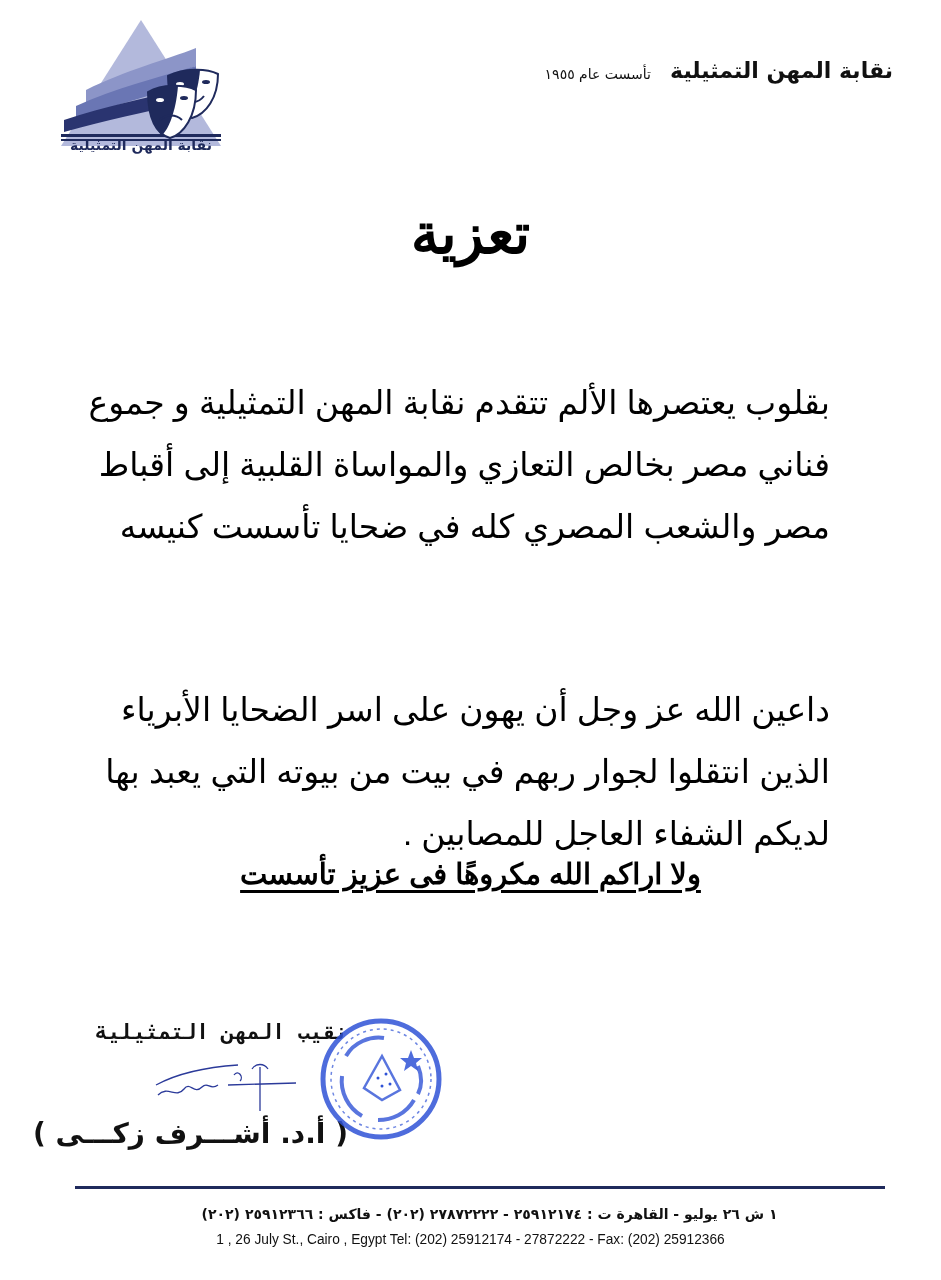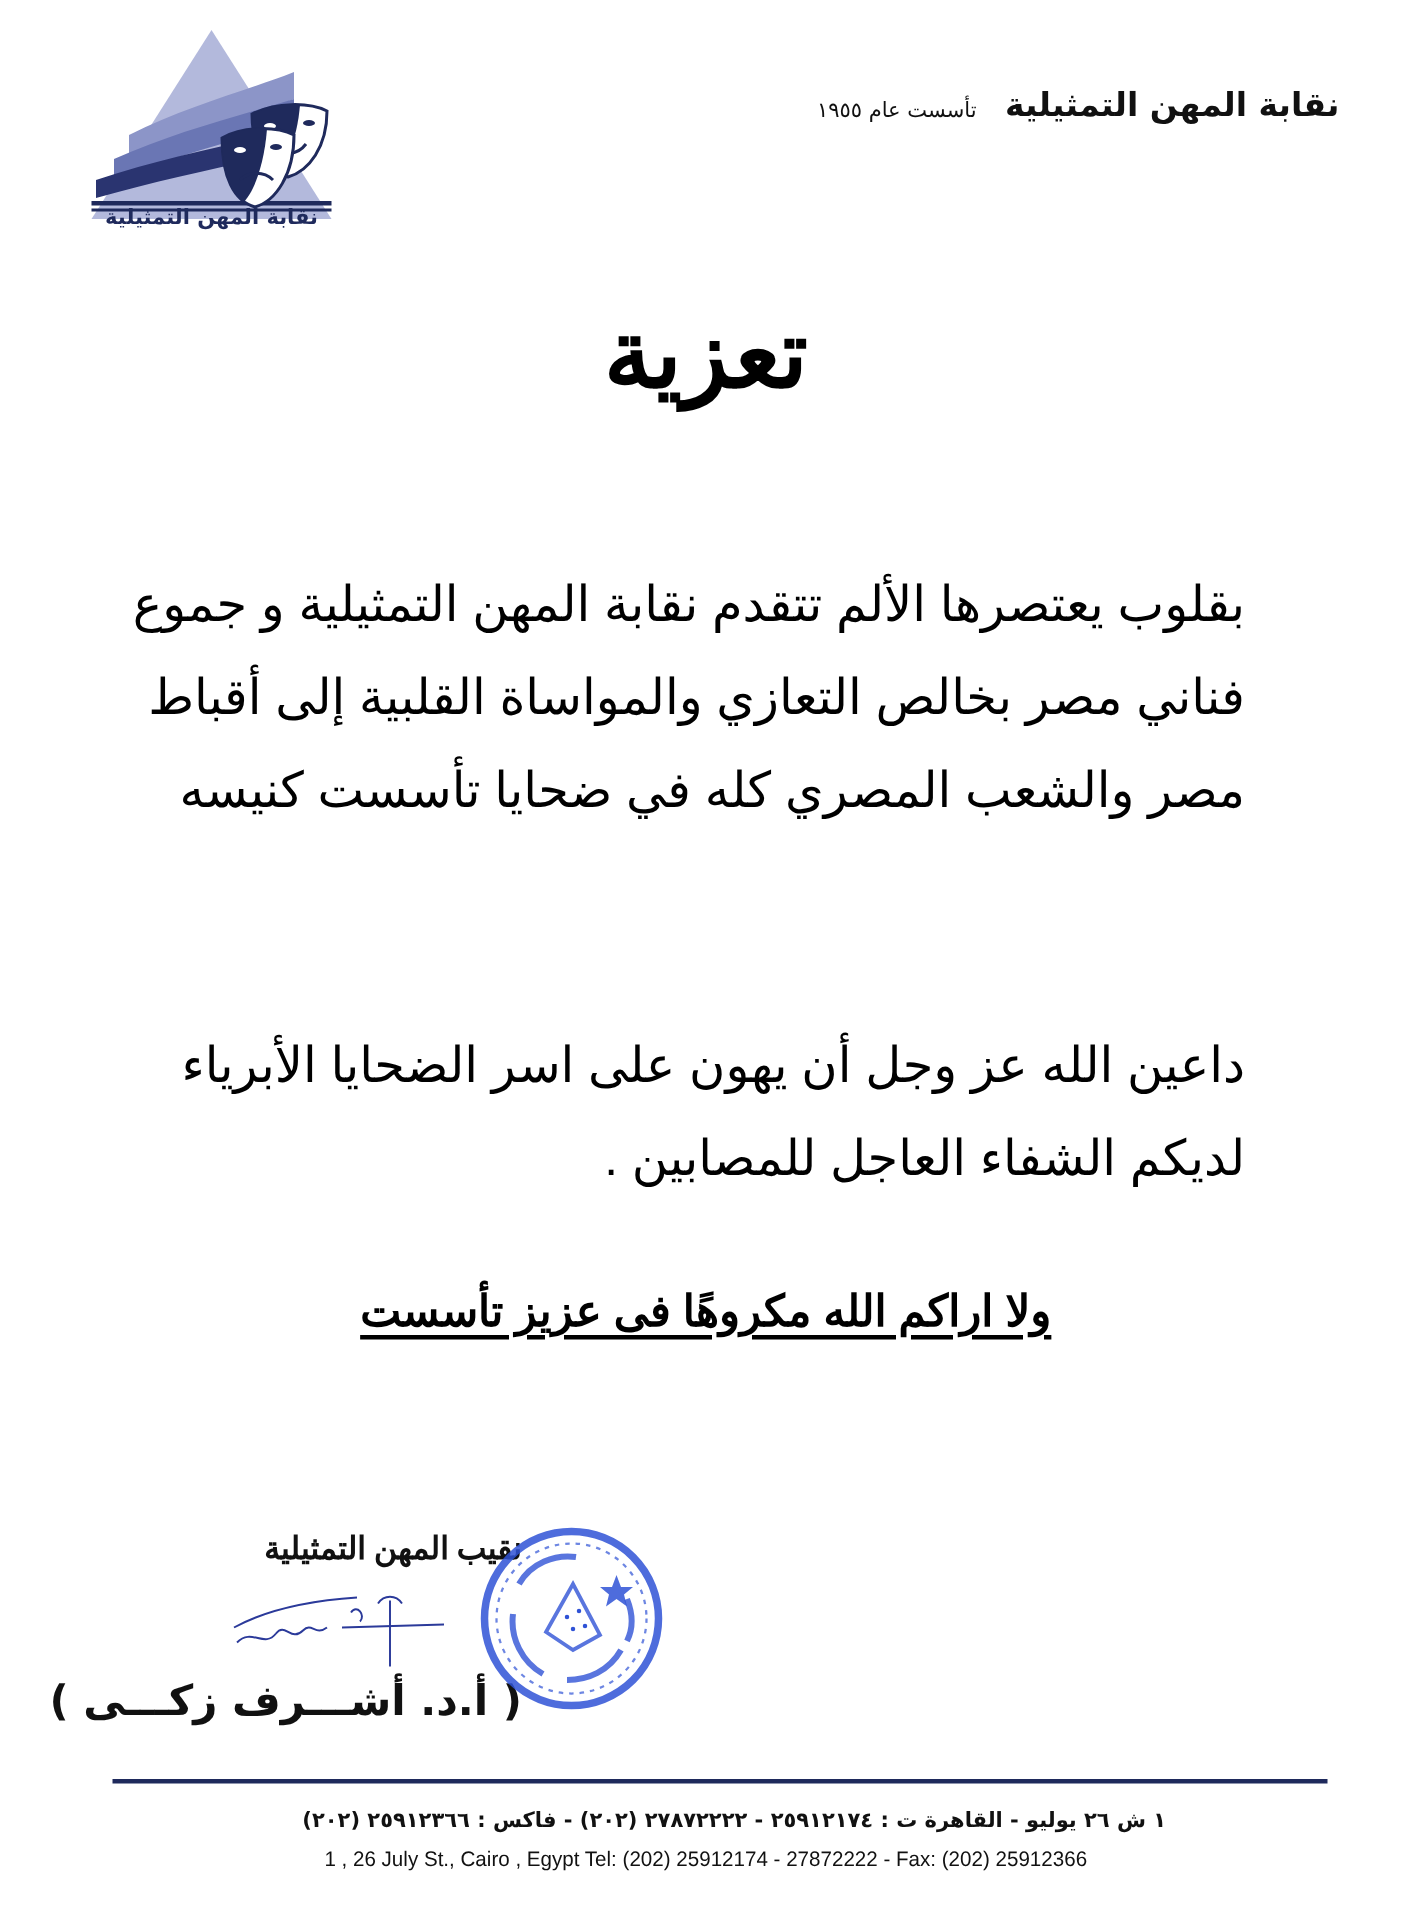--- a/index.html
+++ b/index.html
@@ -22,21 +22,21 @@
       color: #111; white-space: nowrap;
     }
     #header-founded {
       right: 290px; top: 66px; direction: rtl;
       font-family: "DejaVu Sans", sans-serif; font-size: 14px; color: #111; white-space: nowrap;
     }
 
     
     #doc-title {
       left: 0; right: 0; top: 205px; text-align: center; direction: rtl;
-      font-family: "DejaVu Serif", serif; font-weight: bold; font-size: 64px; color: #000;
+      font-family: "DejaVu Serif", serif; font-weight: bold; font-size: 56px; color: #000;
       line-height: 1;
     }
 
     
     .para {
       right: 111px; width: 720px; direction: rtl; text-align: right;
       font-family: "Liberation Sans", sans-serif; font-size: 33px; line-height: 62px; color: #000;
     }
     .para .line { display: block; white-space: nowrap; }
     #para-1 { top: 372px; text-align: right; }
@@ -44,21 +44,21 @@
 
     #closing {
       left: 0; right: 0; top: 857px; text-align: center; direction: rtl;
       font-family: "Liberation Sans", sans-serif; font-weight: bold; font-size: 29px; color: #000;
     }
     #closing span { text-decoration: underline; text-decoration-thickness: 3px; text-underline-offset: 6px; }
 
     
     #signer-title {
       left: 118px; top: 1020px; width: 230px; text-align: right; direction: rtl;
-      font-family: Liberation Serif, serif; font-weight: bold; font-size: 21px; color: #111; white-space: nowrap;
+      font-family: Liberation Mono, monospace; font-weight: bold; font-size: 21px; color: #111; white-space: nowrap;
     }
     #signature { left: 148px; top: 1055px; width: 150px; height: 60px; }
     #signer-name {
       left: 118px; top: 1117px; width: 230px; text-align: right; direction: rtl;
       font-family: "DejaVu Sans", sans-serif; font-weight: bold; font-size: 28px; color: #111; white-space: nowrap;
     }
     #stamp { left: 318px; top: 1016px; width: 126px; height: 126px; }
 
     
     #footer-rule { left: 75px; top: 1186px; width: 810px; height: 3px; background: #1f2a5c; }
@@ -104,20 +104,21 @@
 
 <div id="doc-title" class="abs">تعزية</div>
 
 <div id="para-1" class="abs para">
   <span class="line">بقلوب يعتصرها الألم تتقدم نقابة المهن التمثيلية و جموع</span>
   <span class="line">فناني مصر بخالص التعازي والمواساة القلبية إلى أقباط</span>
   <span class="line">مصر والشعب المصري كله في ضحايا تأسست كنيسه</span>
 </div>
 <div id="para-2" class="abs para">
   <span class="line">داعين الله عز وجل أن يهون على اسر الضحايا الأبرياء</span>
+  <span class="line">الذين انتقلوا لجوار ربهم في بيت من بيوته التي يعبد بها</span>
   <span class="line">لديكم الشفاء العاجل للمصابين .</span>
 </div>
 
 <div id="closing" class="abs">
   <span>ولا اراكم الله مكروهًا فى عزيز تأسست</span>
 </div>
 
 <div id="signer-title" class="abs">نقيب المهن التمثيلية</div>
 <svg id="signature" class="abs" viewBox="0 0 150 60">
   <path d="M8,30 C30,18 60,12 90,10" fill="none" stroke="#2b3a9a" stroke-width="1.3"></path>

